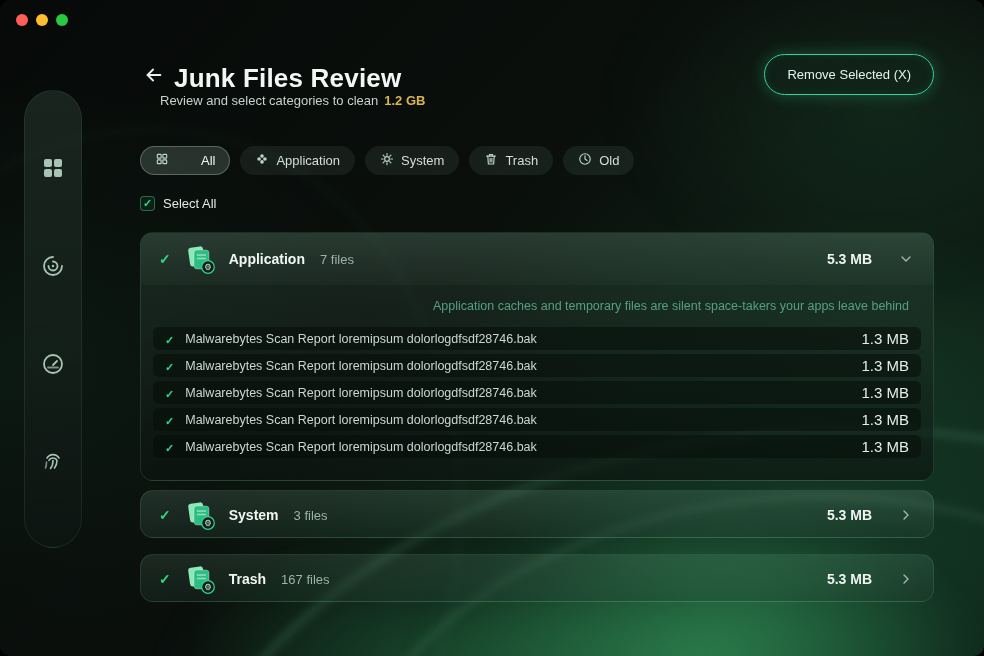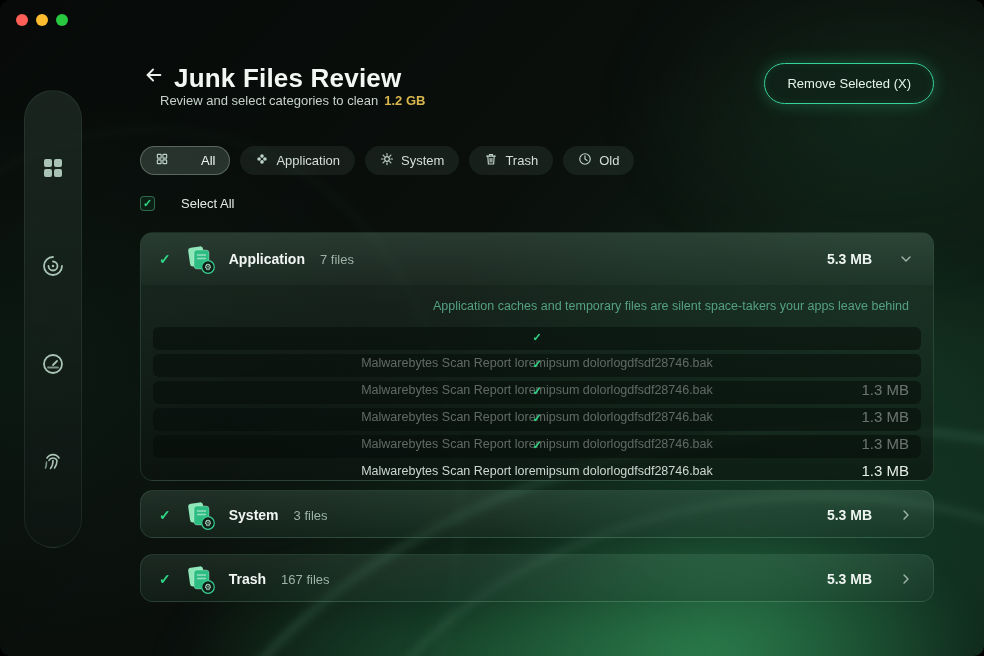--- a/index.html
+++ b/index.html
@@ -42,35 +42,35 @@
   .side-item { width:28px; height:28px; background:none; border:none; color:#a9c4b6; cursor:pointer;
     display:flex; align-items:center; justify-content:center; }
   .side-item svg { width:24px; height:24px; }
 
   
   .back { position:absolute; left:142px; top:65px; width:24px; height:22px; background:none; border:none;
     color:#e9f0ec; cursor:pointer; display:flex; align-items:center; justify-content:center; }
   .title { position:absolute; left:174px; top:63px; font-size:26px; font-weight:700; color:#f2f7f4; letter-spacing:0.2px; }
   .subtitle { position:absolute; left:160px; top:93px; font-size:13px; color:#c6d2cb; }
   .subtitle .gold { color:#d9b64e; font-weight:700; margin-left:6px; }
-  .remove-btn { position:absolute; right:50px; top:63px; height:41px; padding:0 22px; border-radius:21px;
+  .remove-btn { position:absolute; right:50px; top:54px; height:41px; padding:0 22px; border-radius:21px;
     border:1px solid #36d399; background:rgba(16,36,28,0.55); color:#e4f4ea; font-size:13px; cursor:pointer;
     font-family:"Liberation Sans", sans-serif;
     box-shadow:0 0 16px rgba(54,211,153,0.30), inset 0 0 10px rgba(54,211,153,0.10); }
 
   
   .chips { position:absolute; left:140px; top:146px; display:flex; gap:10px; }
   .chip { height:29px; padding:0 14px; border-radius:15px; border:1px solid transparent;
     background:rgba(150,190,170,0.10); display:flex; align-items:center; gap:7px;
     font-size:13px; color:#d5dfd9; cursor:pointer; font-family:"Liberation Sans", sans-serif; }
   .chip.selected { background:rgba(195,235,215,0.17); border-color:rgba(225,245,235,0.28); color:#eff6f2;gap:32px; }
   .chip svg { width:14px; height:14px; color:#bdd2c8; }
 
   
-  .select-all { position:absolute; left:140px; top:196px; display:flex; align-items:center; gap:26px; cursor:pointer; }
+  .select-all { position:absolute; left:140px; top:196px; display:flex; align-items:center; gap:8px; cursor:pointer; }
   .checkbox { width:15px; height:15px; border-radius:4px; border:1px solid rgba(90,195,145,0.45);
     background:rgba(47,213,132,0.08); display:flex; align-items:center; justify-content:center; }
   .check::before { content:"✓"; color:#2fd584; font-weight:700; }
   .checkbox.check::before { font-size:11px; }
   .sa-label { font-size:13px; color:#e3eae6; }
 
   
   .card { position:absolute; left:140px; width:794px; border-radius:13px; overflow:hidden;
     border:1px solid rgba(145,215,180,0.14); }
   .card.app { top:232px; height:249px;
@@ -88,21 +88,21 @@
   .cat-name { font-size:14px; font-weight:700; color:#f1f6f3; }
   .cat-count { font-size:13px; color:#9db2a8; margin-left:2px; }
   .cat-size { margin-left:auto; font-size:14px; font-weight:700; color:#eef4f1; }
   .chev { margin-left:12px; width:18px; height:18px; color:#a3b9ae; display:flex; align-items:center; justify-content:center; cursor:pointer; }
   .chev svg { width:16px; height:16px; }
 
   .card-body { padding:10px 12px 14px; }
   .desc { font-size:12.5px; color:#54a083; margin:4px 12px 14px;text-align:right; }
   .files { display:flex; flex-direction:column; gap:4px; }
   .file-row { height:23px; border-radius:6px; background:rgba(6,12,9,0.55);
-    display:flex; align-items:center; padding:0 12px; gap:11px; cursor:pointer;flex-direction:column; }
+    display:flex; align-items:center; padding:0 12px; gap:11px; cursor:pointer; }
   .check.small::before { font-size:11px; }
   .file-name { font-size:12.5px; color:#ccd7d1; }
   .file-size { margin-left:auto; font-size:15px; color:#e6ede9; }
 </style>
 </head>
 <body>
 
 <div class="stage">
 
   <div class="bg">

